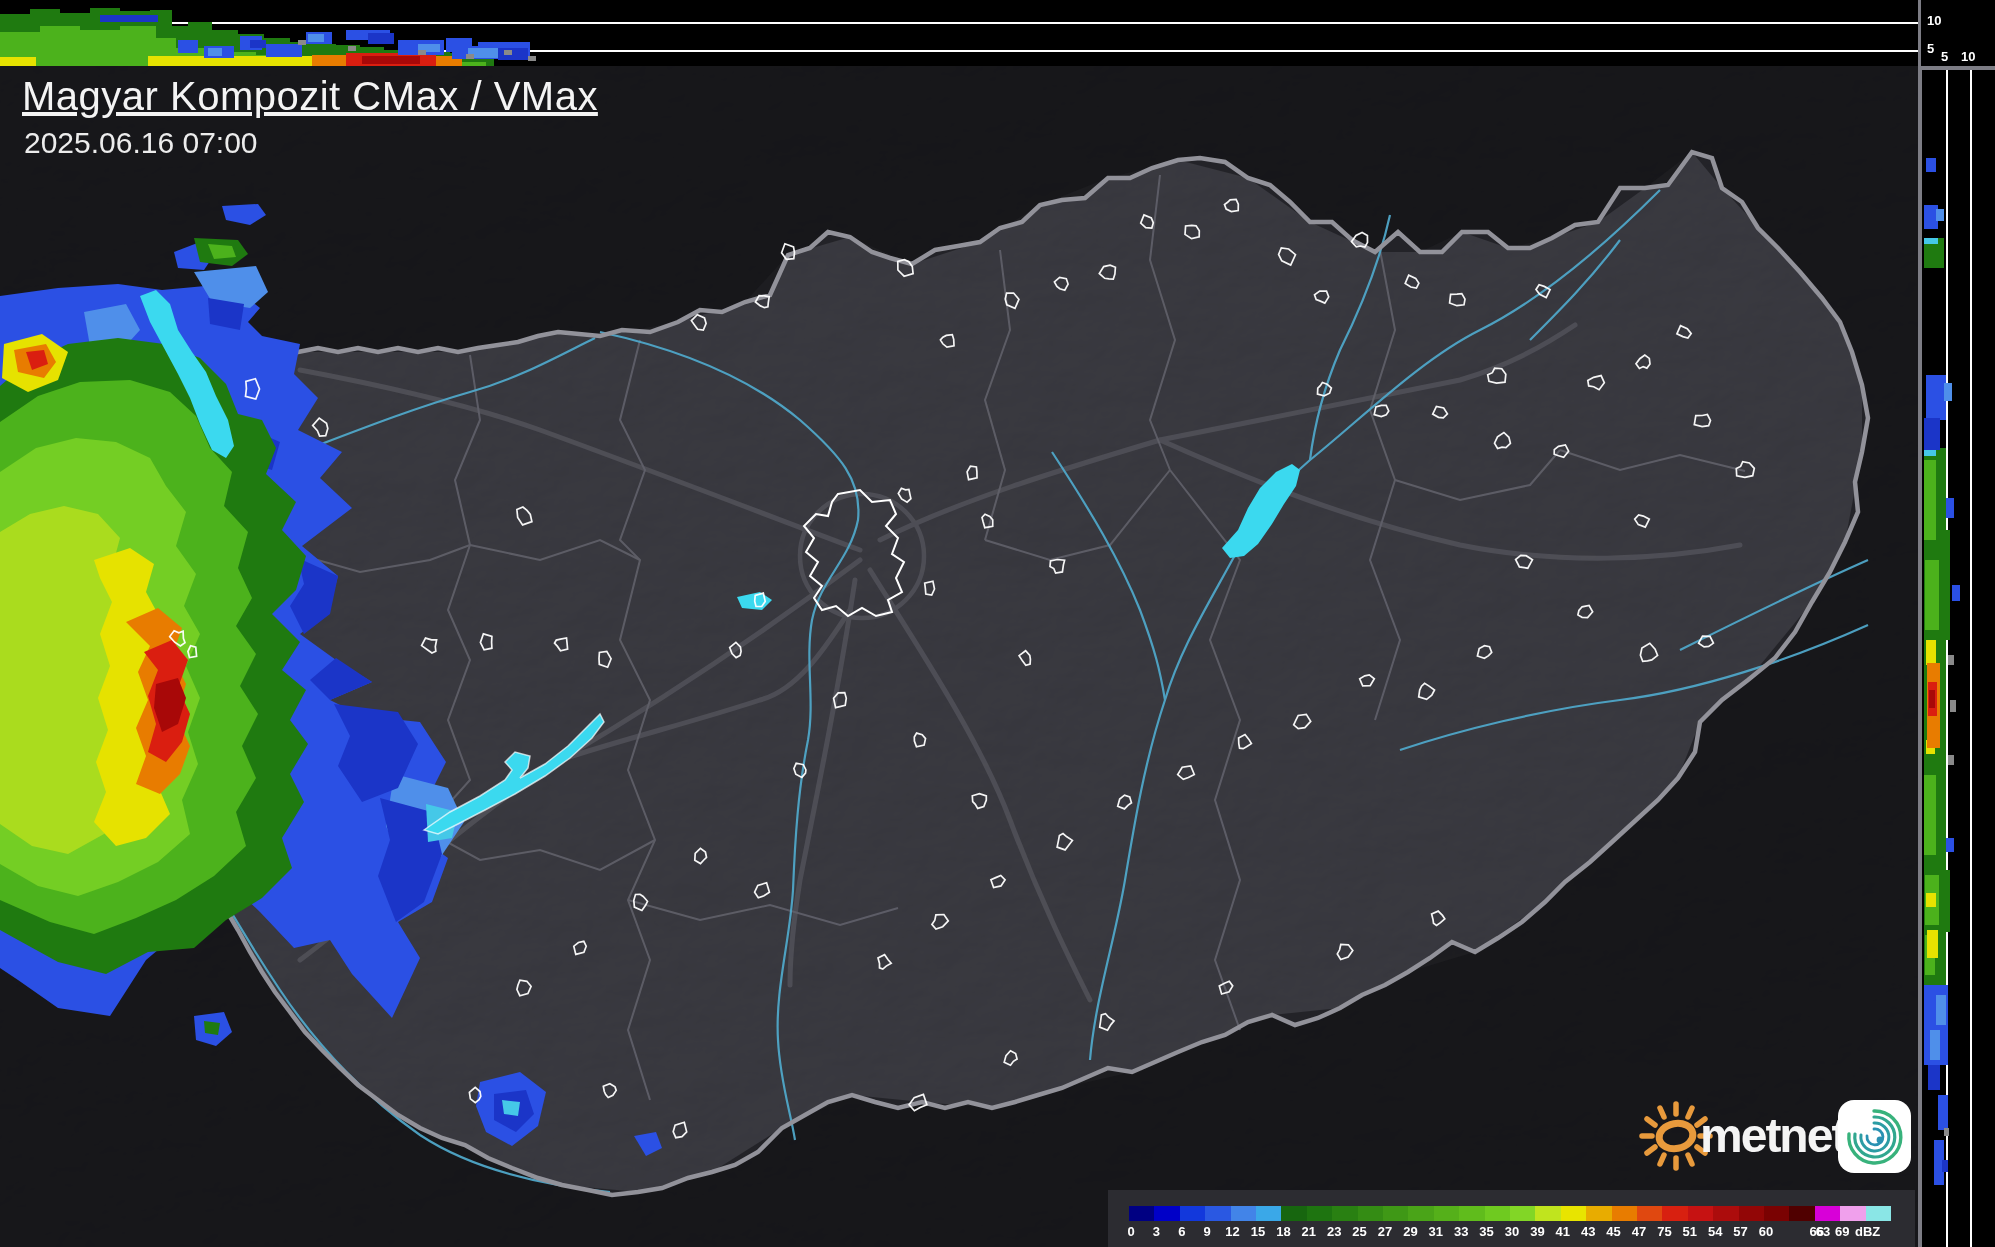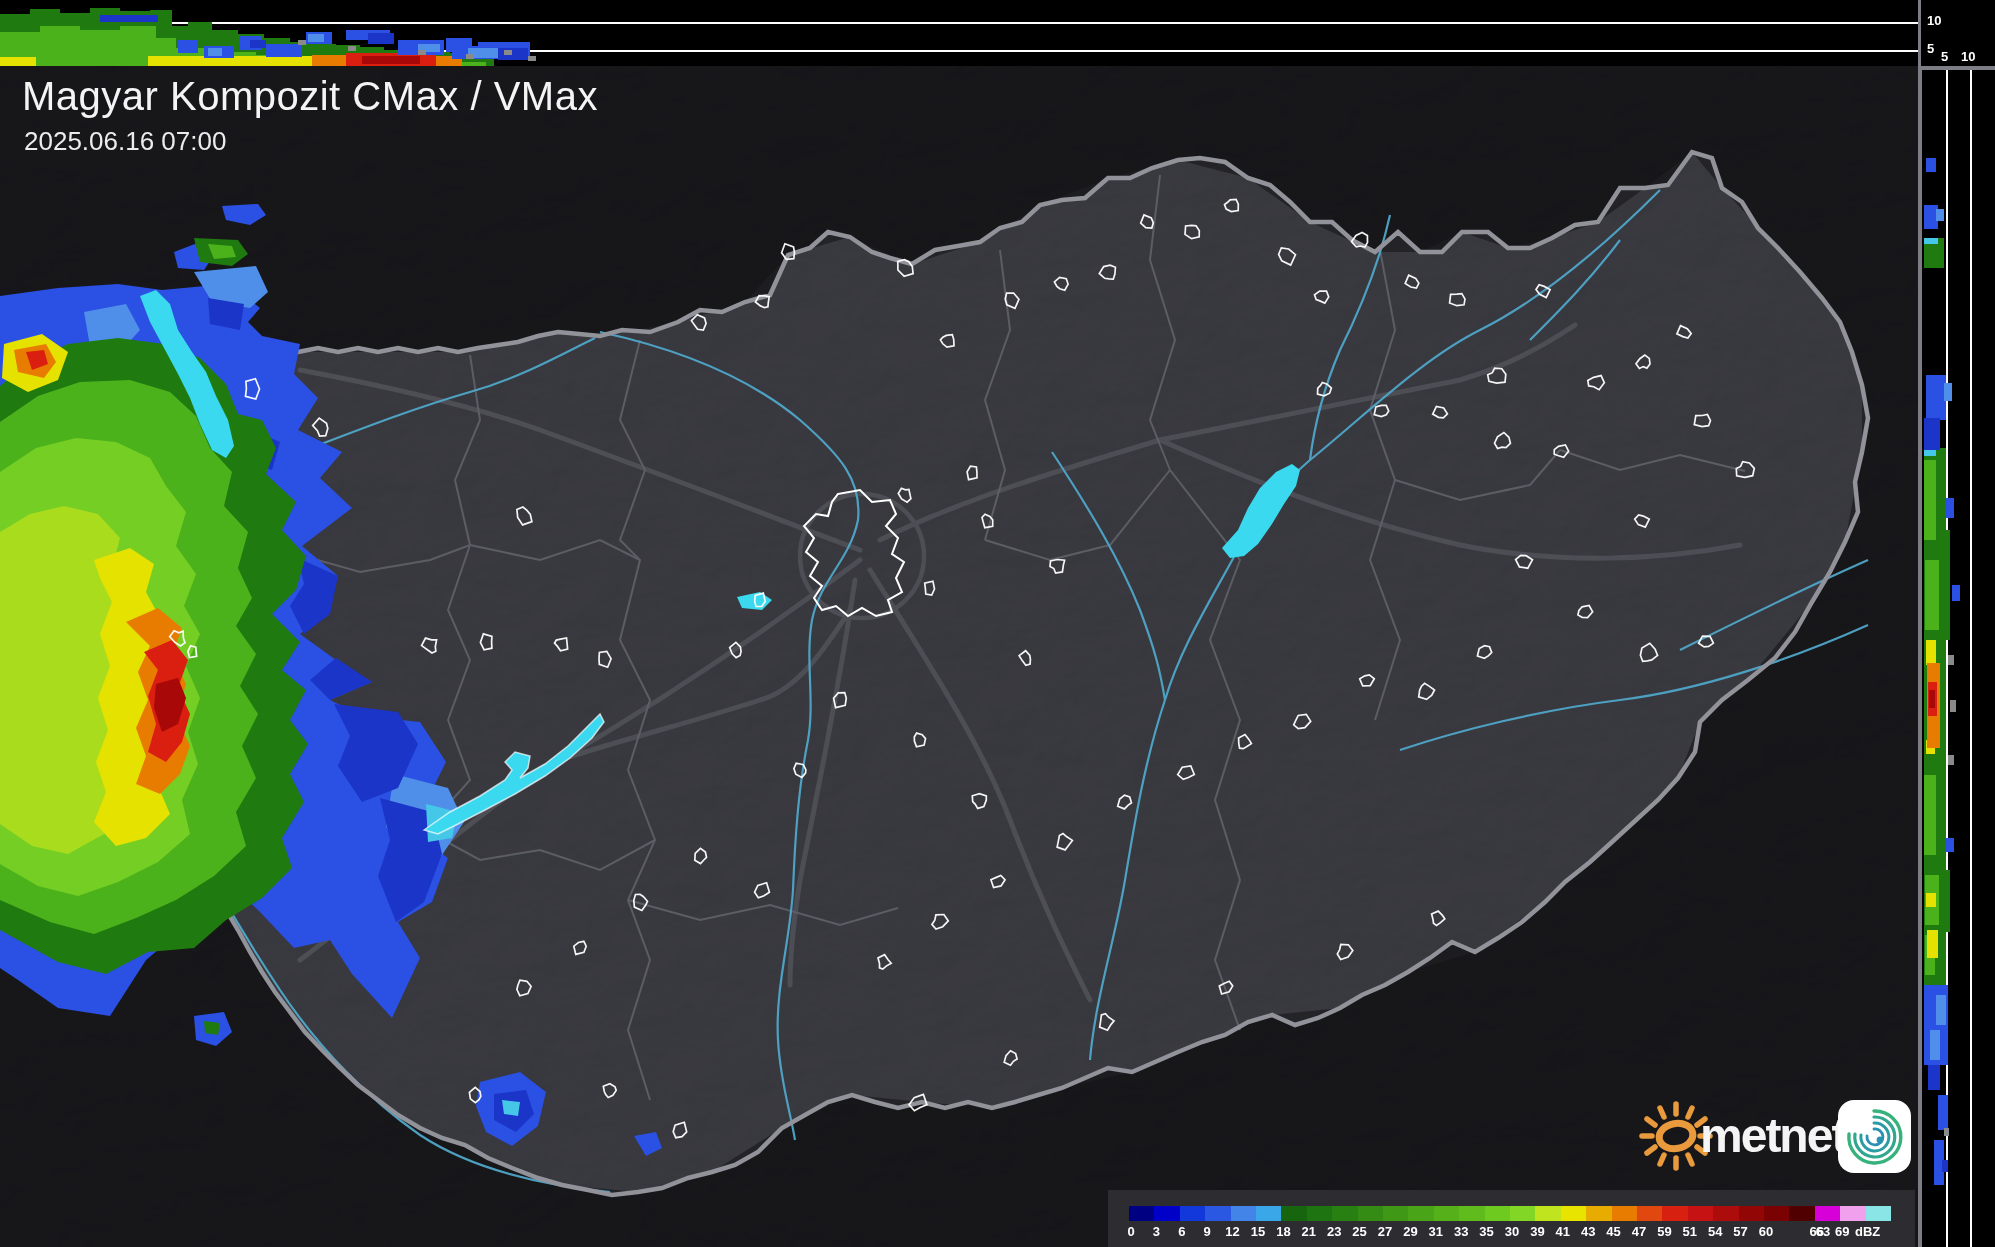--- a/index.html
+++ b/index.html
@@ -1,22 +1,22 @@
 <!DOCTYPE html>
 <html><head>
 <meta charset="utf-8">
 <style>
   html,body{margin:0;padding:0;background:#111;}
   #stage{position:relative;width:1995px;height:1247px;overflow:hidden;
          font-family:"Liberation Sans",sans-serif;background:#14532d;}
   #stage svg{display:block;}
   .abs{position:absolute;}
   
-  #title{left:22px;top:74px;color:#f4f4f4;font-size:40px;letter-spacing:.5px;}
-  #datetime{left:24px;top:126px;color:#ececec;font-size:26px;}
+  #title{left:22px;top:74px;color:#f4f4f4;font-size:40px;letter-spacing:.5px;text-decoration:underline;}
+  #datetime{left:24px;top:126px;color:#ececec;font-size:30px;}
   
   #top-strip{left:0;top:0;width:1918px;height:66px;background:#000;}
   #corner-box{left:1918px;top:0;width:77px;height:66px;background:#000;}
   .gray-div{background:#7d7d85;}
   #v-div{left:1918px;top:0;width:3px;height:70px;}
   #h-div{left:1918px;top:66px;width:77px;height:4px;}
   
   #right-strip{left:1922px;top:70px;width:73px;height:1177px;background:#000;}
   #right-border{left:1918px;top:70px;width:4px;height:1177px;}
   .axis-label{position:absolute;color:#fff;font-size:13px;font-weight:700;}
@@ -390,21 +390,21 @@
       <span class="lab" style="left: 429.4px;">39</span>
       <div class="cell" style="left: 452.8px; width: 25.4px; background: rgb(232, 228, 0);"></div>
       <span class="lab" style="left: 454.8px;">41</span>
       <div class="cell" style="left: 478.2px; width: 25.4px; background: rgb(232, 172, 0);"></div>
       <span class="lab" style="left: 480.2px;">43</span>
       <div class="cell" style="left: 503.6px; width: 25.4px; background: rgb(232, 124, 0);"></div>
       <span class="lab" style="left: 505.6px;">45</span>
       <div class="cell" style="left: 529px; width: 25.4px; background: rgb(224, 72, 16);"></div>
       <span class="lab" style="left: 531px;">47</span>
       <div class="cell" style="left: 554.4px; width: 25.4px; background: rgb(216, 32, 16);"></div>
-      <span class="lab" style="left: 556.4px;">59</span>
+      <span class="lab" style="left: 556.4px;">75</span>
       <div class="cell" style="left: 579.8px; width: 25.4px; background: rgb(198, 18, 18);"></div>
       <span class="lab" style="left: 581.8px;">51</span>
       <div class="cell" style="left: 605.2px; width: 25.4px; background: rgb(172, 12, 12);"></div>
       <span class="lab" style="left: 607.2px;">54</span>
       <div class="cell" style="left: 630.6px; width: 25.4px; background: rgb(146, 6, 6);"></div>
       <span class="lab" style="left: 632.6px;">57</span>
       <div class="cell" style="left: 656px; width: 25.4px; background: rgb(122, 2, 2);"></div>
       <span class="lab" style="left: 658px;">60</span>
       <div class="cell" style="left: 681.4px; width: 25.4px; background: rgb(80, 0, 0);"></div>
       <span class="lab" style="left: 715px;">63</span>

